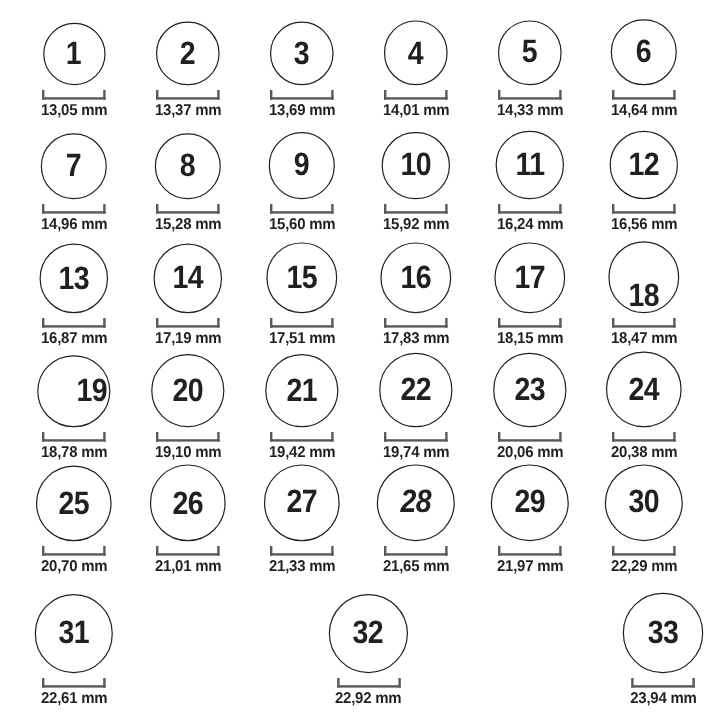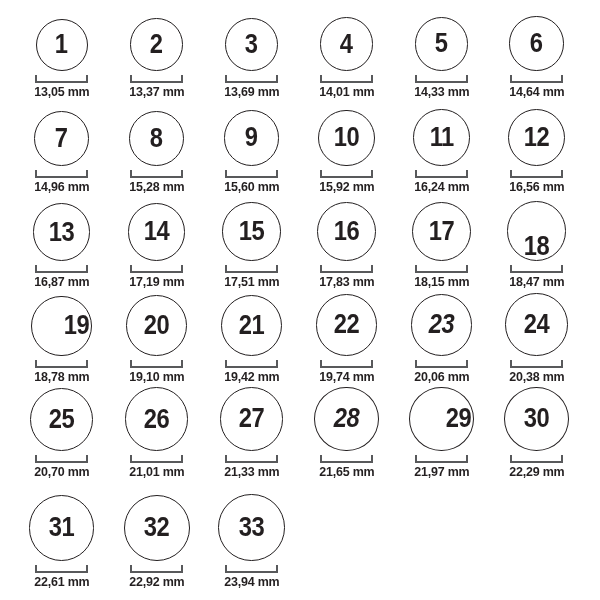--- a/index.html
+++ b/index.html
@@ -18,21 +18,21 @@
   .chart{
     box-sizing:border-box;
     width:600px;height:600px;
     padding:7px 0 0 14px;
   }
   .row{
     display:flex;
     height:95px;
     align-items:stretch;
   }
-  .row.last{height:110px;}
+  .row.last{height:110px;justify-content:space-between;}
   .cell{
     width:95px;
     box-sizing:border-box;
     display:flex;
     flex-direction:column;
     align-items:center;
     justify-content:flex-end;
     padding-bottom:3px;
   }
   .circle{
@@ -330,21 +330,21 @@
           <span class="num">22</span>
         </div>
         <div class="dim">
           <div class="bar"></div>
           <div class="tick l"></div>
           <div class="tick r"></div>
         </div>
         <div class="mm">19,74 mm</div>
       </div>
       <div class="cell">
-        <div class="circle" style="width: 61.9px; height: 61.9px; font-style: italic;">
+        <div class="circle" style="width: 61.9px; height: 61.9px;">
           <span class="num">23</span>
         </div>
         <div class="dim">
           <div class="bar"></div>
           <div class="tick l"></div>
           <div class="tick r"></div>
         </div>
         <div class="mm">20,06 mm</div>
       </div>
       <div class="cell">
@@ -398,21 +398,21 @@
           <span class="num">28</span>
         </div>
         <div class="dim">
           <div class="bar"></div>
           <div class="tick l"></div>
           <div class="tick r"></div>
         </div>
         <div class="mm">21,65 mm</div>
       </div>
       <div class="cell">
-        <div class="circle" style="width: 64.6px; height: 64.6px; justify-content: flex-end;">
+        <div class="circle" style="width: 64.6px; height: 64.6px;">
           <span class="num">29</span>
         </div>
         <div class="dim">
           <div class="bar"></div>
           <div class="tick l"></div>
           <div class="tick r"></div>
         </div>
         <div class="mm">21,97 mm</div>
       </div>
       <div class="cell">

